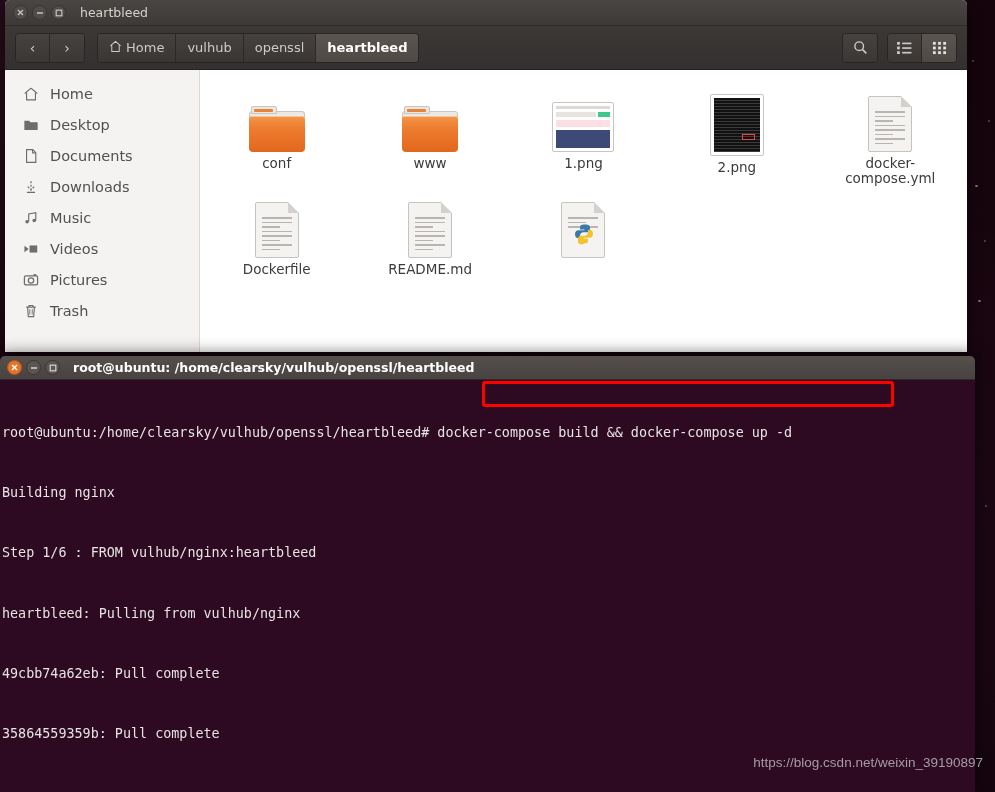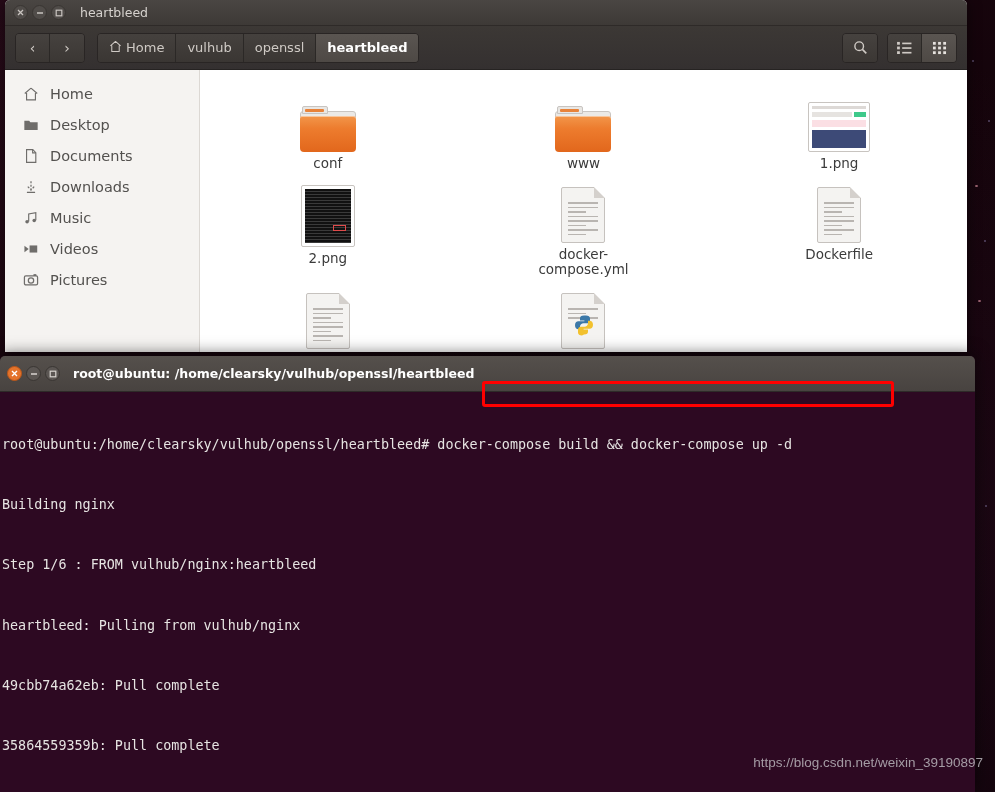--- a/index.html
+++ b/index.html
@@ -109,21 +109,21 @@
     height:31px; display:flex; align-items:center; gap:11px;
     padding-left:17px;
     color:#53514f; font-size:14.5px;
   }
   .side-icon { width:17px; height:17px; display:flex; align-items:center; justify-content:center; color:#6f6d6b; }
   .side-icon svg { display:block; }
 
   #fm-main { flex:1; background:#ffffff; position:relative; padding-top:14px; }
   .icon-grid {
     display:grid;
-    grid-template-columns:repeat(3, 1fr);
+    grid-template-columns:repeat(5, 1fr);
     row-gap:4px;
   }
   .fitem {
     display:flex; flex-direction:column; align-items:center;
     padding-top:6px;
   }
   .fthumb { width:64px; height:62px; position:relative; display:flex; align-items:flex-end; justify-content:center; }
   .flabel {
     margin-top:4px; text-align:center; width:128px;
     color:#3b3b3b; font-size:13.5px; line-height:15px;
@@ -188,21 +188,21 @@
   
   #terminal {
     position:absolute;
     left:0; top:356px; width:975px; height:436px;
     background:#2d0922;
     border-radius:5px 5px 0 0;
     overflow:hidden;
     box-shadow:0 -2px 16px rgba(0,0,0,.6);
   }
   #term-titlebar {
-    height:36px;
+    height:24px;
     background:linear-gradient(#55504c,#484340);
     display:flex; align-items:center; padding-left:7px;
     border-bottom:1px solid #2e2a28;
   }
   .tbtn { width:15px; height:15px; border-radius:50%; border:1px solid #3a3633;
     display:flex; align-items:center; justify-content:center; }
   .tbtn.close { background:#e4732b; border-color:#b9561a; }
   .tbtn.min, .tbtn.max { background:#5b5653; }
   #term-title { margin-left:13px; color:#ffffff; font-size:12.5px; font-weight:bold; }
 
@@ -397,20 +397,29 @@
       <div class="side-item">
         <span class="side-icon">
           <svg width="16" height="16" viewBox="0 0 18 18">
               <rect x="1.6" y="4.4" width="14.8" height="10.2" rx="1.6" stroke="#6f6d6b" stroke-width="1.4" fill="none"></rect>
               <circle cx="9" cy="9.6" r="3" stroke="#6f6d6b" stroke-width="1.4" fill="none"></circle>
               <rect x="11.8" y="2.4" width="3.2" height="2" fill="#6f6d6b"></rect>
             </svg>
         </span>
         <span>Pictures</span>
       </div>
+      <div class="side-item">
+        <span class="side-icon">
+          <svg width="16" height="16" viewBox="0 0 18 18">
+              <path d="M3.6 4.6 h10.8 M5.2 4.6 l.8 10.8 h6 l.8-10.8 M6.8 4.4 V2.8 h4.4 v1.6" stroke="#6f6d6b" stroke-width="1.3" fill="none"></path>
+              <path d="M7.6 7 v6 M10.4 7 v6" stroke="#6f6d6b" stroke-width="1"></path>
+            </svg>
+        </span>
+        <span>Trash</span>
+      </div>
 
     </div>
 
     <div id="fm-main">
       <div class="icon-grid">
 
         <div class="fitem">
           <div class="fthumb">
             <div class="folder">
                 <div class="back"></div>

